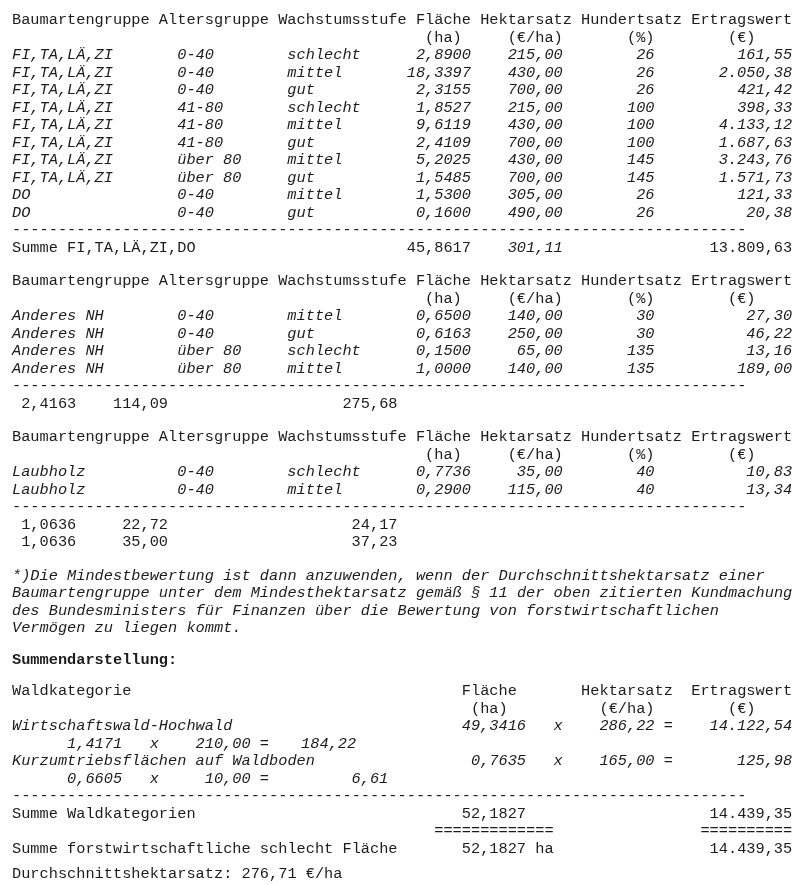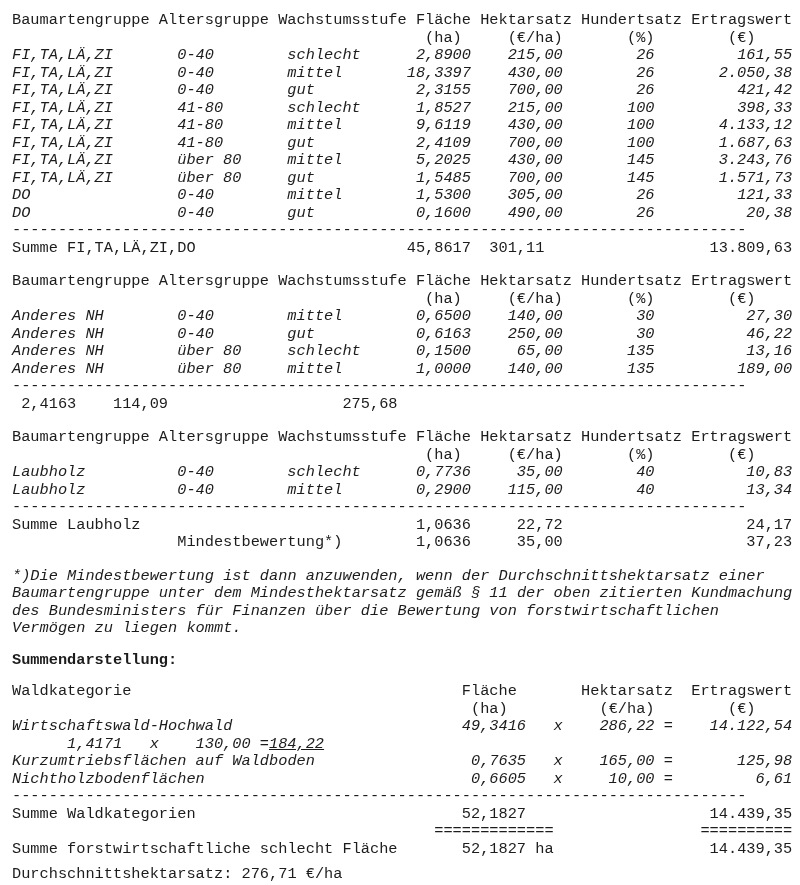--- a/index.html
+++ b/index.html
@@ -32,56 +32,56 @@
       <div class="ln it"><span style="width: 15ch;">FI,TA,LÄ,ZI</span><span style="width: 13ch; padding-left: 3ch;">0-40</span><span style="width: 15ch; padding-left: 2ch;">mittel</span><span style="width: 7ch; text-align: right;">18,3397</span><span style="width: 11ch; text-align: right; padding-right: 1ch;">430,00</span><span style="width: 12ch; text-align: right; padding-right: 3ch;">26</span><span style="width: 12ch; text-align: right;">2.050,38</span></div>
       <div class="ln it"><span style="width: 15ch;">FI,TA,LÄ,ZI</span><span style="width: 13ch; padding-left: 3ch;">0-40</span><span style="width: 15ch; padding-left: 2ch;">gut</span><span style="width: 7ch; text-align: right;">2,3155</span><span style="width: 11ch; text-align: right; padding-right: 1ch;">700,00</span><span style="width: 12ch; text-align: right; padding-right: 3ch;">26</span><span style="width: 12ch; text-align: right;">421,42</span></div>
       <div class="ln it"><span style="width: 15ch;">FI,TA,LÄ,ZI</span><span style="width: 13ch; padding-left: 3ch;">41-80</span><span style="width: 15ch; padding-left: 2ch;">schlecht</span><span style="width: 7ch; text-align: right;">1,8527</span><span style="width: 11ch; text-align: right; padding-right: 1ch;">215,00</span><span style="width: 12ch; text-align: right; padding-right: 3ch;">100</span><span style="width: 12ch; text-align: right;">398,33</span></div>
       <div class="ln it"><span style="width: 15ch;">FI,TA,LÄ,ZI</span><span style="width: 13ch; padding-left: 3ch;">41-80</span><span style="width: 15ch; padding-left: 2ch;">mittel</span><span style="width: 7ch; text-align: right;">9,6119</span><span style="width: 11ch; text-align: right; padding-right: 1ch;">430,00</span><span style="width: 12ch; text-align: right; padding-right: 3ch;">100</span><span style="width: 12ch; text-align: right;">4.133,12</span></div>
       <div class="ln it"><span style="width: 15ch;">FI,TA,LÄ,ZI</span><span style="width: 13ch; padding-left: 3ch;">41-80</span><span style="width: 15ch; padding-left: 2ch;">gut</span><span style="width: 7ch; text-align: right;">2,4109</span><span style="width: 11ch; text-align: right; padding-right: 1ch;">700,00</span><span style="width: 12ch; text-align: right; padding-right: 3ch;">100</span><span style="width: 12ch; text-align: right;">1.687,63</span></div>
       <div class="ln it"><span style="width: 15ch;">FI,TA,LÄ,ZI</span><span style="width: 13ch; padding-left: 3ch;">über 80</span><span style="width: 15ch; padding-left: 2ch;">mittel</span><span style="width: 7ch; text-align: right;">5,2025</span><span style="width: 11ch; text-align: right; padding-right: 1ch;">430,00</span><span style="width: 12ch; text-align: right; padding-right: 3ch;">145</span><span style="width: 12ch; text-align: right;">3.243,76</span></div>
       <div class="ln it"><span style="width: 15ch;">FI,TA,LÄ,ZI</span><span style="width: 13ch; padding-left: 3ch;">über 80</span><span style="width: 15ch; padding-left: 2ch;">gut</span><span style="width: 7ch; text-align: right;">1,5485</span><span style="width: 11ch; text-align: right; padding-right: 1ch;">700,00</span><span style="width: 12ch; text-align: right; padding-right: 3ch;">145</span><span style="width: 12ch; text-align: right;">1.571,73</span></div>
       <div class="ln it"><span style="width: 15ch;">DO</span><span style="width: 13ch; padding-left: 3ch;">0-40</span><span style="width: 15ch; padding-left: 2ch;">mittel</span><span style="width: 7ch; text-align: right;">1,5300</span><span style="width: 11ch; text-align: right; padding-right: 1ch;">305,00</span><span style="width: 12ch; text-align: right; padding-right: 3ch;">26</span><span style="width: 12ch; text-align: right;">121,33</span></div>
       <div class="ln it"><span style="width: 15ch;">DO</span><span style="width: 13ch; padding-left: 3ch;">0-40</span><span style="width: 15ch; padding-left: 2ch;">gut</span><span style="width: 7ch; text-align: right;">0,1600</span><span style="width: 11ch; text-align: right; padding-right: 1ch;">490,00</span><span style="width: 12ch; text-align: right; padding-right: 3ch;">26</span><span style="width: 12ch; text-align: right;">20,38</span></div>
       <div class="ln"><span style="width: 85ch;">--------------------------------------------------------------------------------</span></div>
-      <div class="ln"><span style="width: 43ch;">Summe FI,TA,LÄ,ZI,DO</span><span style="width: 7ch; text-align: right;">45,8617</span><span style="width: 11ch; text-align: center; padding-right: 1ch;">301,11</span><span style="width: 12ch;"></span><span style="width: 12ch; text-align: right;">13.809,63</span></div>
+      <div class="ln"><span style="width: 43ch;">Summe FI,TA,LÄ,ZI,DO</span><span style="width: 7ch; text-align: right;">45,8617</span><span style="width: 11ch; text-align: right; padding-right: 1ch; font-style: italic;">301,11</span><span style="width: 12ch;"></span><span style="width: 12ch; text-align: right;">13.809,63</span></div>
     </section>
   <section class="sect">
       <div class="ln"><span style="width: 15ch;">Baumartengruppe</span><span style="width: 13ch; padding-left: 1ch;">Altersgruppe</span><span style="width: 15ch; padding-left: 1ch;">Wachstumsstufe</span><span style="width: 7ch; text-align: right;">Fläche</span><span style="width: 11ch; text-align: right;">Hektarsatz</span><span style="width: 12ch; text-align: right;">Hundertsatz</span><span style="width: 12ch; text-align: right;">Ertragswert</span></div>
       <div class="ln"><span style="width: 43ch;"></span><span style="width: 7ch; text-align: right; padding-right: 1ch;">(ha)</span><span style="width: 11ch; text-align: right; padding-right: 1ch;">(€/ha)</span><span style="width: 12ch; text-align: right; padding-right: 3ch;">(%)</span><span style="width: 12ch; text-align: right; padding-right: 4ch;">(€)</span></div>
       <div class="ln it"><span style="width: 15ch;">Anderes NH</span><span style="width: 13ch; padding-left: 3ch;">0-40</span><span style="width: 15ch; padding-left: 2ch;">mittel</span><span style="width: 7ch; text-align: right;">0,6500</span><span style="width: 11ch; text-align: right; padding-right: 1ch;">140,00</span><span style="width: 12ch; text-align: right; padding-right: 3ch;">30</span><span style="width: 12ch; text-align: right;">27,30</span></div>
       <div class="ln it"><span style="width: 15ch;">Anderes NH</span><span style="width: 13ch; padding-left: 3ch;">0-40</span><span style="width: 15ch; padding-left: 2ch;">gut</span><span style="width: 7ch; text-align: right;">0,6163</span><span style="width: 11ch; text-align: right; padding-right: 1ch;">250,00</span><span style="width: 12ch; text-align: right; padding-right: 3ch;">30</span><span style="width: 12ch; text-align: right;">46,22</span></div>
       <div class="ln it"><span style="width: 15ch;">Anderes NH</span><span style="width: 13ch; padding-left: 3ch;">über 80</span><span style="width: 15ch; padding-left: 2ch;">schlecht</span><span style="width: 7ch; text-align: right;">0,1500</span><span style="width: 11ch; text-align: right; padding-right: 1ch;">65,00</span><span style="width: 12ch; text-align: right; padding-right: 3ch;">135</span><span style="width: 12ch; text-align: right;">13,16</span></div>
       <div class="ln it"><span style="width: 15ch;">Anderes NH</span><span style="width: 13ch; padding-left: 3ch;">über 80</span><span style="width: 15ch; padding-left: 2ch;">mittel</span><span style="width: 7ch; text-align: right;">1,0000</span><span style="width: 11ch; text-align: right; padding-right: 1ch;">140,00</span><span style="width: 12ch; text-align: right; padding-right: 3ch;">135</span><span style="width: 12ch; text-align: right;">189,00</span></div>
       <div class="ln"><span style="width: 85ch;">--------------------------------------------------------------------------------</span></div>
       <div class="ln"><span style="width: 7ch; text-align: right;">2,4163</span><span style="width: 11ch; text-align: right; padding-right: 1ch;">114,09</span><span style="width: 12ch;"></span><span style="width: 12ch; text-align: right;">275,68</span></div>
     </section>
   <section class="sect">
       <div class="ln"><span style="width: 15ch;">Baumartengruppe</span><span style="width: 13ch; padding-left: 1ch;">Altersgruppe</span><span style="width: 15ch; padding-left: 1ch;">Wachstumsstufe</span><span style="width: 7ch; text-align: right;">Fläche</span><span style="width: 11ch; text-align: right;">Hektarsatz</span><span style="width: 12ch; text-align: right;">Hundertsatz</span><span style="width: 12ch; text-align: right;">Ertragswert</span></div>
       <div class="ln"><span style="width: 43ch;"></span><span style="width: 7ch; text-align: right; padding-right: 1ch;">(ha)</span><span style="width: 11ch; text-align: right; padding-right: 1ch;">(€/ha)</span><span style="width: 12ch; text-align: right; padding-right: 3ch;">(%)</span><span style="width: 12ch; text-align: right; padding-right: 4ch;">(€)</span></div>
       <div class="ln it"><span style="width: 15ch;">Laubholz</span><span style="width: 13ch; padding-left: 3ch;">0-40</span><span style="width: 15ch; padding-left: 2ch;">schlecht</span><span style="width: 7ch; text-align: right;">0,7736</span><span style="width: 11ch; text-align: right; padding-right: 1ch;">35,00</span><span style="width: 12ch; text-align: right; padding-right: 3ch;">40</span><span style="width: 12ch; text-align: right;">10,83</span></div>
       <div class="ln it"><span style="width: 15ch;">Laubholz</span><span style="width: 13ch; padding-left: 3ch;">0-40</span><span style="width: 15ch; padding-left: 2ch;">mittel</span><span style="width: 7ch; text-align: right;">0,2900</span><span style="width: 11ch; text-align: right; padding-right: 1ch;">115,00</span><span style="width: 12ch; text-align: right; padding-right: 3ch;">40</span><span style="width: 12ch; text-align: right;">13,34</span></div>
       <div class="ln"><span style="width: 85ch;">--------------------------------------------------------------------------------</span></div>
-      <div class="ln"><span style="width: 43ch;">Summe Laubholz</span><span style="width: 7ch; text-align: right;">1,0636</span><span style="width: 11ch; text-align: right; padding-right: 1ch;">22,72</span><span style="width: 12ch;"></span><span style="width: 12ch; text-align: right;">24,17</span></div>
-      <div class="ln"><span style="width: 43ch; padding-left: 18ch;">Mindestbewertung*)</span><span style="width: 7ch; text-align: right;">1,0636</span><span style="width: 11ch; text-align: right; padding-right: 1ch;">35,00</span><span style="width: 12ch;"></span><span style="width: 12ch; text-align: right;">37,23</span></div>
+      <div class="ln"><span style="width: 7ch; text-align: right;">1,0636</span><span style="width: 11ch; text-align: right; padding-right: 1ch;">22,72</span><span style="width: 12ch;"></span><span style="width: 12ch; text-align: right;">24,17</span></div>
+      <div class="ln"><span style="width: 7ch; text-align: right;">1,0636</span><span style="width: 11ch; text-align: right; padding-right: 1ch;">35,00</span><span style="width: 12ch;"></span><span style="width: 12ch; text-align: right;">37,23</span></div>
     </section>
 
   <pre class="footnote">*)Die Mindestbewertung ist dann anzuwenden, wenn der Durchschnittshektarsatz einer
 Baumartengruppe unter dem Mindesthektarsatz gemäß § 11 der oben zitierten Kundmachung
 des Bundesministers für Finanzen über die Bewertung von forstwirtschaftlichen
 Vermögen zu liegen kommt.</pre>
 
   <div class="sect-title">Summendarstellung:</div>
 
   <section id="summen">
       <div class="ln"><span style="width: 44ch;">Waldkategorie</span><span style="width: 12ch; text-align: right; padding-right: 1ch;">Fläche</span><span style="width: 16ch; text-align: right;">Hektarsatz</span><span style="width: 13ch; text-align: right;">Ertragswert</span></div>
       <div class="ln"><span style="width: 44ch;"></span><span style="width: 12ch; text-align: right; padding-right: 2ch;">(ha)</span><span style="width: 16ch; text-align: right; padding-right: 2ch;">(€/ha)</span><span style="width: 13ch; text-align: right; padding-right: 4ch;">(€)</span></div>
       <div class="ln it"><span style="width: 44ch;">Wirtschaftswald-Hochwald</span><span style="width: 12ch; text-align: right;">49,3416</span><span style="width: 4ch; text-align: right;">x</span><span style="width: 10ch; text-align: right;">286,22</span><span style="width: 2ch; text-align: right;">=</span><span style="width: 13ch; text-align: right;">14.122,54</span></div>
-      <div class="ln it"><span style="width: 12ch; text-align: right;">1,4171</span><span style="width: 4ch; text-align: right;">x</span><span style="width: 10ch; text-align: right;">130,00</span><span style="width: 2ch; text-align: right;">=</span><span style="width: 13ch; text-align: left; text-decoration: underline;">184,22</span></div>
+      <div class="ln it"><span style="width: 12ch; text-align: right;">1,4171</span><span style="width: 4ch; text-align: right;">x</span><span style="width: 10ch; text-align: right;">210,00</span><span style="width: 2ch; text-align: right;">=</span><span style="width: 13ch; text-align: center;">184,22</span></div>
       <div class="ln it"><span style="width: 44ch;">Kurzumtriebsflächen auf Waldboden</span><span style="width: 12ch; text-align: right;">0,7635</span><span style="width: 4ch; text-align: right;">x</span><span style="width: 10ch; text-align: right;">165,00</span><span style="width: 2ch; text-align: right;">=</span><span style="width: 13ch; text-align: right;">125,98</span></div>
-      <div class="ln it"><span style="width: 44ch;">Nichtholzbodenflächen</span><span style="width: 12ch; text-align: right;">0,6605</span><span style="width: 4ch; text-align: right;">x</span><span style="width: 10ch; text-align: right;">10,00</span><span style="width: 2ch; text-align: right;">=</span><span style="width: 13ch; text-align: right;">6,61</span></div>
+      <div class="ln it"><span style="width: 12ch; text-align: right;">0,6605</span><span style="width: 4ch; text-align: right;">x</span><span style="width: 10ch; text-align: right;">10,00</span><span style="width: 2ch; text-align: right;">=</span><span style="width: 13ch; text-align: right;">6,61</span></div>
       <div class="ln"><span style="width: 85ch;">--------------------------------------------------------------------------------</span></div>
       <div class="ln"><span style="width: 44ch;">Summe Waldkategorien</span><span style="width: 12ch; text-align: right;">52,1827</span><span style="width: 16ch;"></span><span style="width: 13ch; text-align: right;">14.439,35</span></div>
       <div class="ln"><span style="width: 44ch;"></span><span style="width: 16ch; text-align: right; padding-right: 1ch;">=============</span><span style="width: 12ch;"></span><span style="width: 13ch; text-align: right;">==========</span></div>
       <div class="ln"><span style="width: 44ch;">Summe forstwirtschaftliche schlecht Fläche</span><span style="width: 16ch; text-align: right; padding-right: 1ch;">52,1827 ha</span><span style="width: 12ch;"></span><span style="width: 13ch; text-align: right;">14.439,35</span></div>
     </section>
 
   <div class="footer-line">Durchschnittshektarsatz: 276,71 €/ha</div>
 </div>
 
 </body></html>

